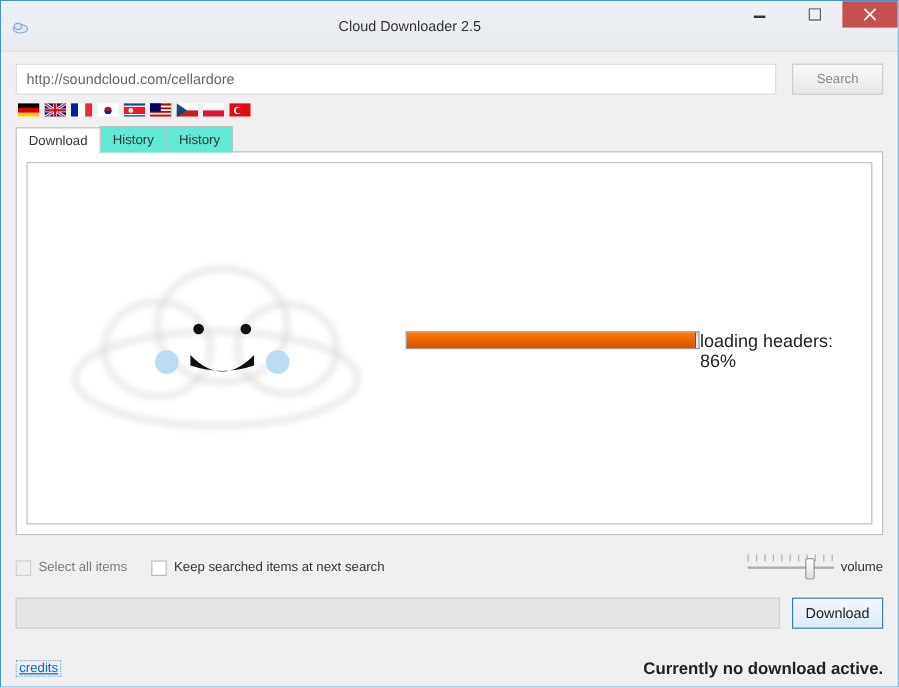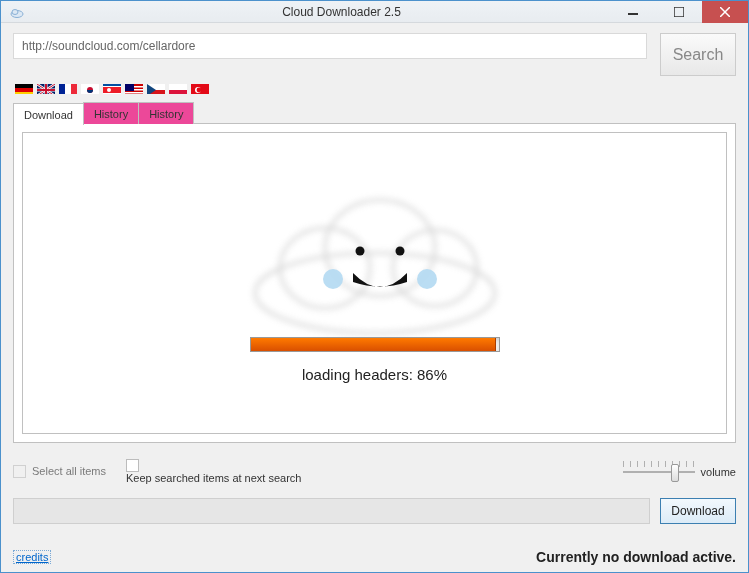--- a/index.html
+++ b/index.html
@@ -75,24 +75,24 @@
     flex: 1;
     height: 26px;
     border: 1px solid #d9d9d9;
     background: #fff;
     padding: 0 8px;
     font-size: 12px;
     color: #666;
   }
   .search-btn {
     width: 76px;
-    height: 43px;
+    height: 26px;
     border: 1px solid #ccc;
     background: linear-gradient(#fafafa,#e8e8e8);
-    font-size: 16px;
+    font-size: 11px;
     color: #888;
     cursor: pointer;
   }
   .flags {
     display: flex;
     gap: 4px;
     margin-bottom: 8px;
     padding-left: 2px;
   }
   .flag {
@@ -104,21 +104,21 @@
   }
   .tabs {
     display: flex;
     position: relative;
     z-index: 2;
   }
   .tab {
     height: 22px;
     border: 1px solid #c0c0c0;
     border-bottom: none;
-    background: #ec4899;
+    background: #5eead4;
     font-size: 11px;
     padding: 0 10px;
     display: flex;
     align-items: center;
     cursor: pointer;
     color: #333;
     margin-right: -1px;
   }
   .tab.active {
     background: #fff;
@@ -132,21 +132,21 @@
     height: 320px;
     margin-top: -1px;
     position: relative;
     padding: 8px;
   }
   .inner-box {
     border: 1px solid #c0c0c0;
     height: 100%;
     width: 100%;
     display: flex;
-    flex-direction: column;
+    flex-direction: row;
     align-items: center;
     justify-content: center;
     position: relative;
   }
   .cloud-svg { width: 320px; height: 160px; }
   .progress-bar {
     width: 250px;
     height: 15px;
     border: 1px solid #999;
     background: #eee;
@@ -173,21 +173,21 @@
     color: #7a7a7a;
   }
   .checkbox {
     width: 13px; height: 13px;
     border: 1px solid #bcbcbc;
     background: #fff;
     margin-right: 6px;
     display: inline-block;
   }
   .checkgroup { display: flex; margin-right: 20px; }
-  .checkgroup.second { color: #333; flex-direction: column; }
+  .checkgroup.second { color: #333; }
   .spacer { flex: 1; }
   .volume-wrap { display: flex; align-items: center; gap: 6px; }
   .slider {
     width: 72px; height: 22px;
     position: relative;
   }
   .slider-track {
     position: absolute; top: 50%; left: 0; right: 0;
     height: 2px; background: #b0b0b0; transform: translateY(-50%);
   }

